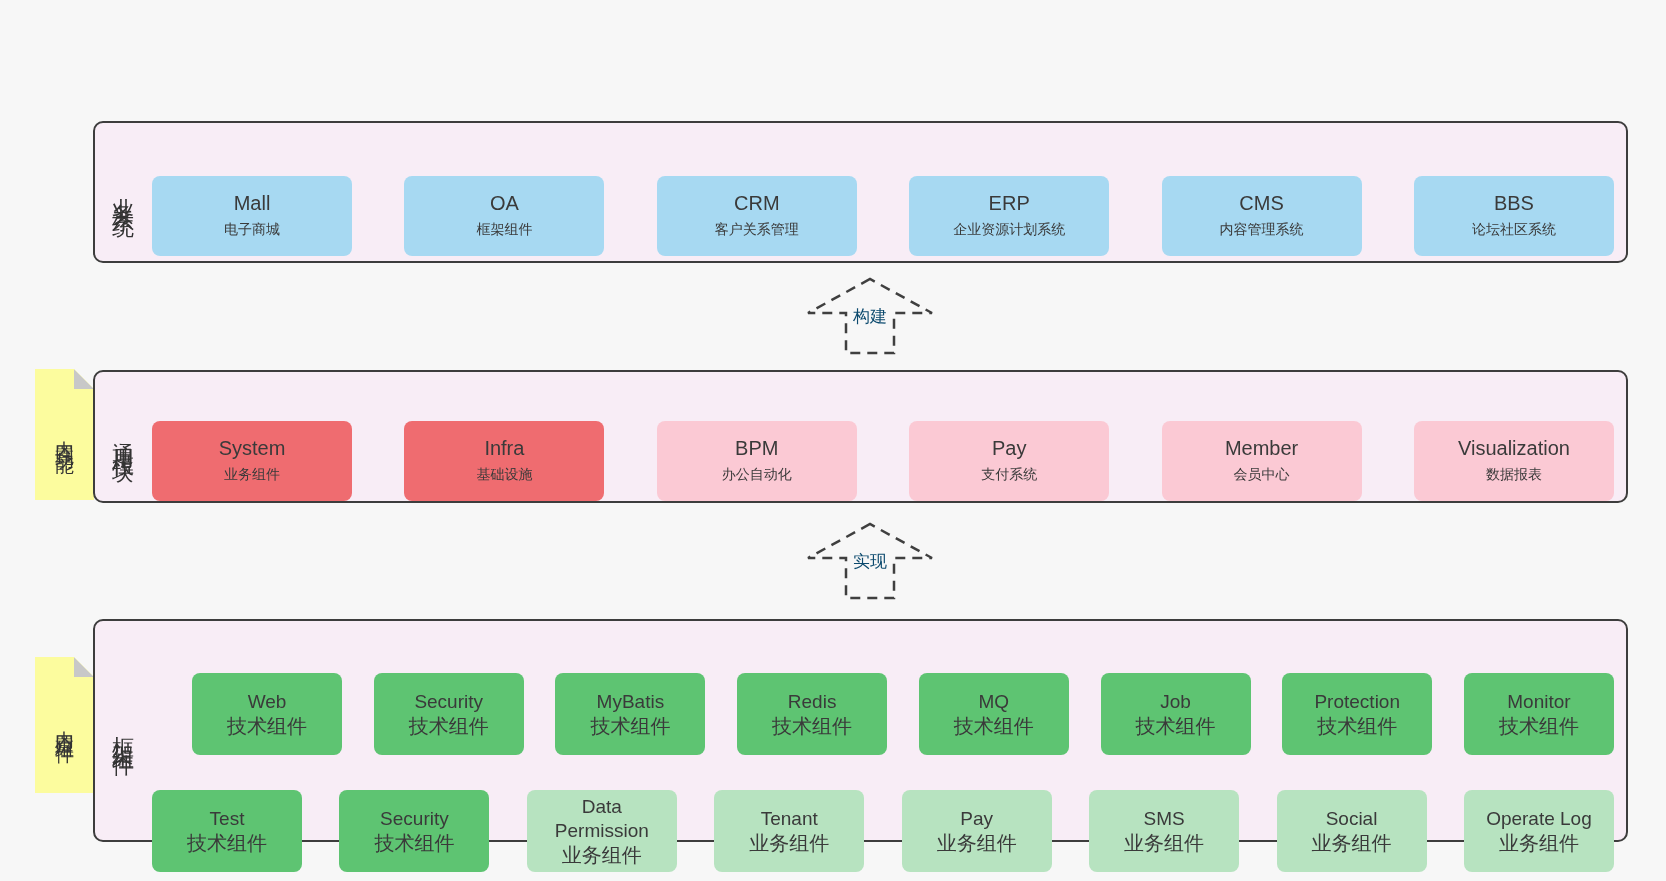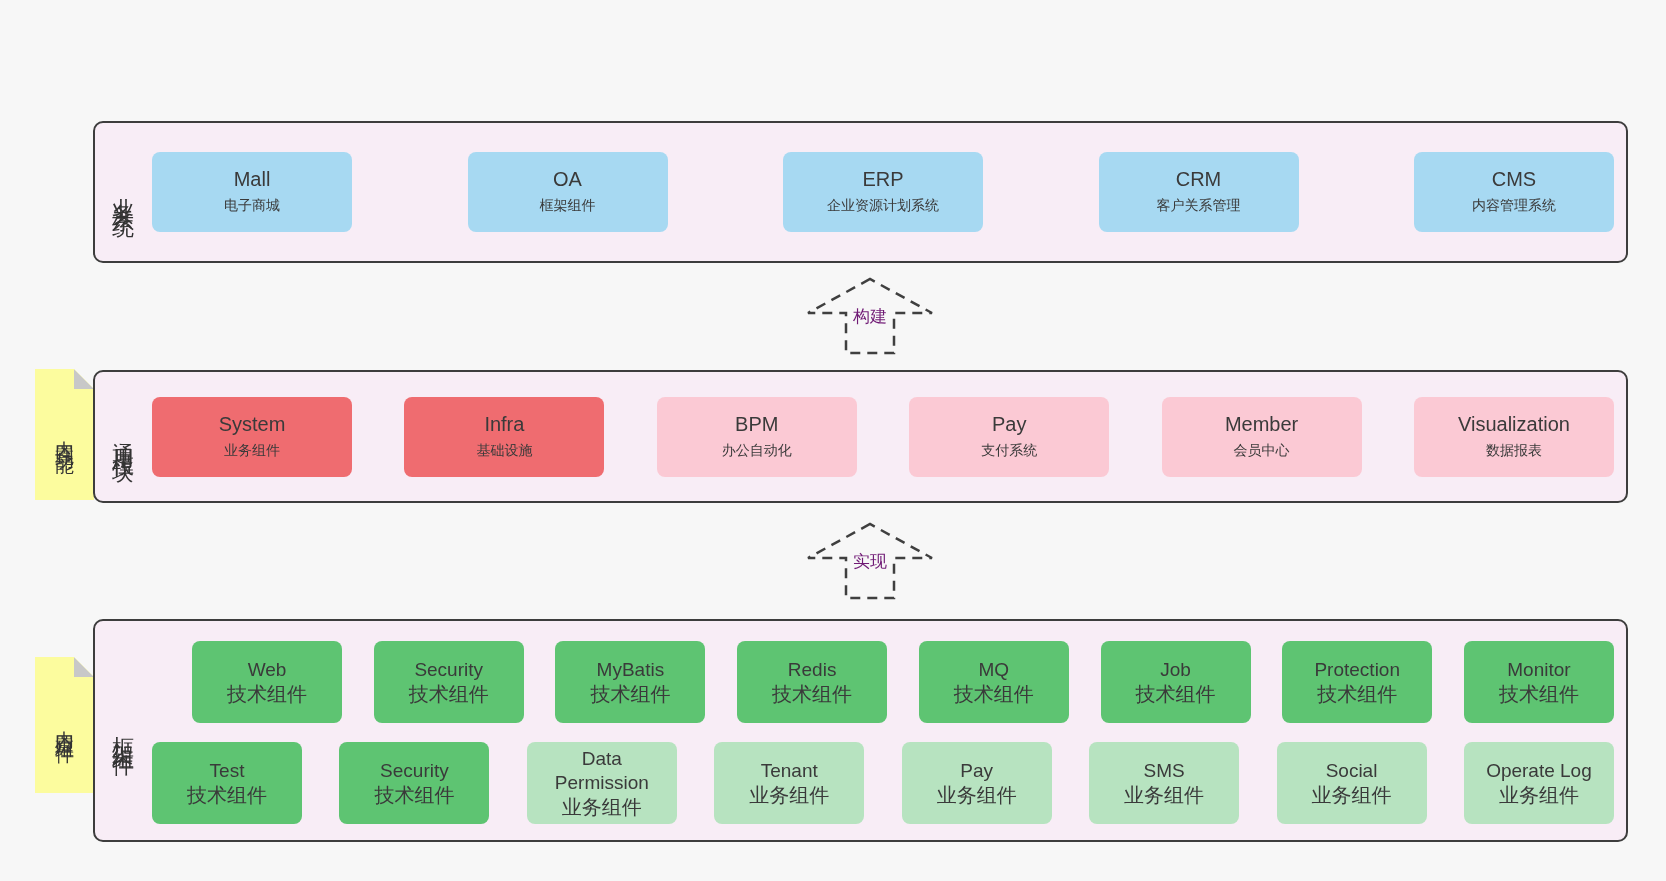--- a/index.html
+++ b/index.html
@@ -18,24 +18,24 @@
   #panel-framework { top:619px; height:223px; }
 
   .side-label {
     position:absolute; left:13px; top:50%; transform:translateY(-50%);
     writing-mode:vertical-rl; text-orientation:upright;
     font-size:22px; letter-spacing:6px; color:#333; white-space:nowrap;
   }
 
   .row {
     position:absolute; left:57px; right:12px;
-    display:flex; justify-content:space-between;
+    display:flex; justify-content:space-between;margin-top:48px;
   }
   .row-center { top:0; bottom:0; align-items:center; }
-  .row1 { top:20px;padding-left:40px; }
+  .row1 { top:4px;padding-left:40px; }
   .row2 { top:121px; }
 
   .box {
     display:flex; flex-direction:column; justify-content:center; align-items:center;
     text-align:center; border-radius:8px; box-sizing:border-box;
   }
   .w200 { width:200px; height:80px; line-height:26px; }
   .w150 { width:150px; height:82px; line-height:24px; padding:0 4px; }
   .w200 .t { font-size:20px; } .w200 .s { font-size:14px; }
   .w150 .t { font-size:19px; max-width:128px; } .w150 .s { font-size:20px; }
@@ -60,50 +60,54 @@
   }
   #tag-modules   { top:369px; height:131px; }
   #tag-framework { top:657px; height:136px; }
 
   .arrow { position:absolute; left:806px; width:128px; height:78px; z-index:1; }
   #arrow-build     { top:277px; }
   #arrow-implement { top:522px; }
   .arrow svg { display:block; }
   .arrow .lbl {
     position:absolute; left:50%; top:28px; transform:translateX(-50%);
-    background:#f7f7f7; padding:0 4px; font-size:17px; color:#701a75; white-space:nowrap;
+    background:#f7f7f7; padding:0 4px; font-size:17px; color:#0c4a6e; white-space:nowrap;
   }
 </style>
 </head>
 <body>
 
 <div class="canvas">
 
   <div class="panel" id="panel-business">
     <div class="side-label">业务系统</div>
     <div class="row row-center">
       <div class="box w200 blue">
         <span class="t">Mall</span>
         <span class="s">电子商城</span>
       </div>
       <div class="box w200 blue">
         <span class="t">OA</span>
         <span class="s">框架组件</span>
       </div>
       <div class="box w200 blue">
+        <span class="t">CRM</span>
+        <span class="s">客户关系管理</span>
+      </div>
+      <div class="box w200 blue">
         <span class="t">ERP</span>
         <span class="s">企业资源计划系统</span>
       </div>
       <div class="box w200 blue">
-        <span class="t">CRM</span>
-        <span class="s">客户关系管理</span>
-      </div>
-      <div class="box w200 blue">
         <span class="t">CMS</span>
         <span class="s">内容管理系统</span>
+      </div>
+      <div class="box w200 blue">
+        <span class="t">BBS</span>
+        <span class="s">论坛社区系统</span>
       </div>
     </div>
   </div>
 
   <div class="arrow" id="arrow-build">
     <svg width="128" height="78" viewBox="0 0 128 78">
       <polygon points="64,2 2,36 40,36 40,76 88,76 88,36 126,36" fill="#f7f7f7" stroke="#3f3f3f" stroke-width="2.5" stroke-dasharray="10 7"></polygon>
     </svg>
     <span class="lbl">构建</span>
   </div>

